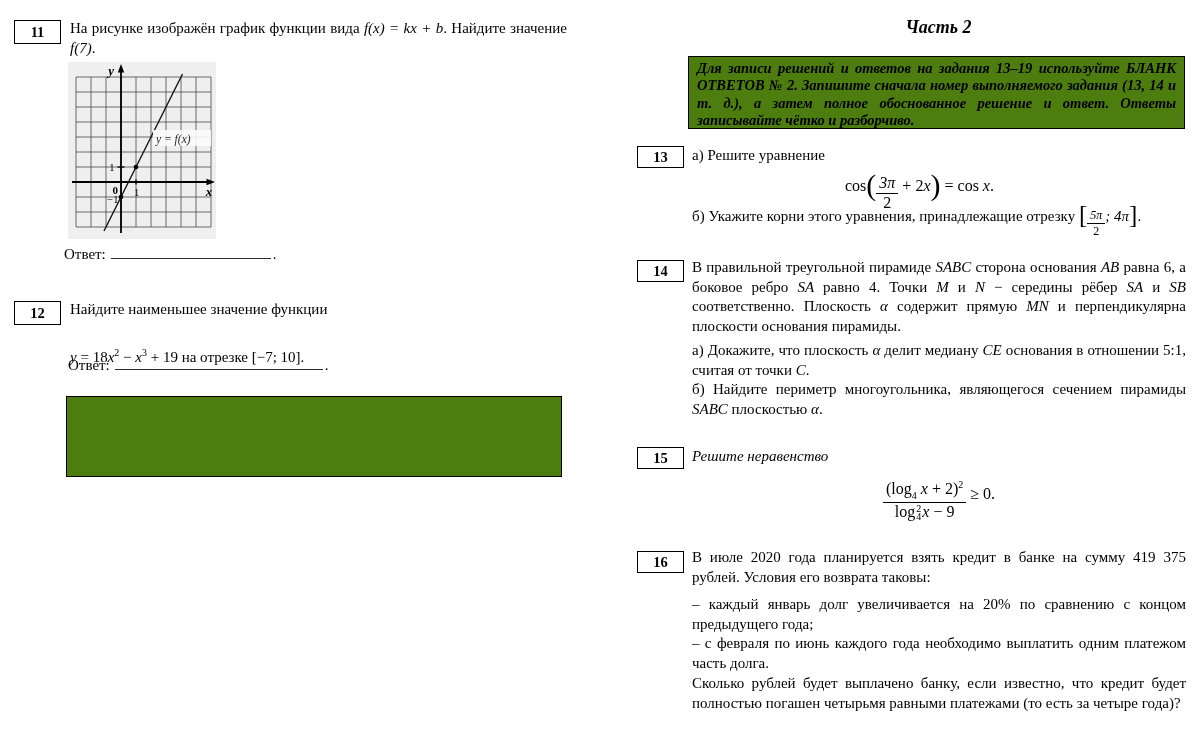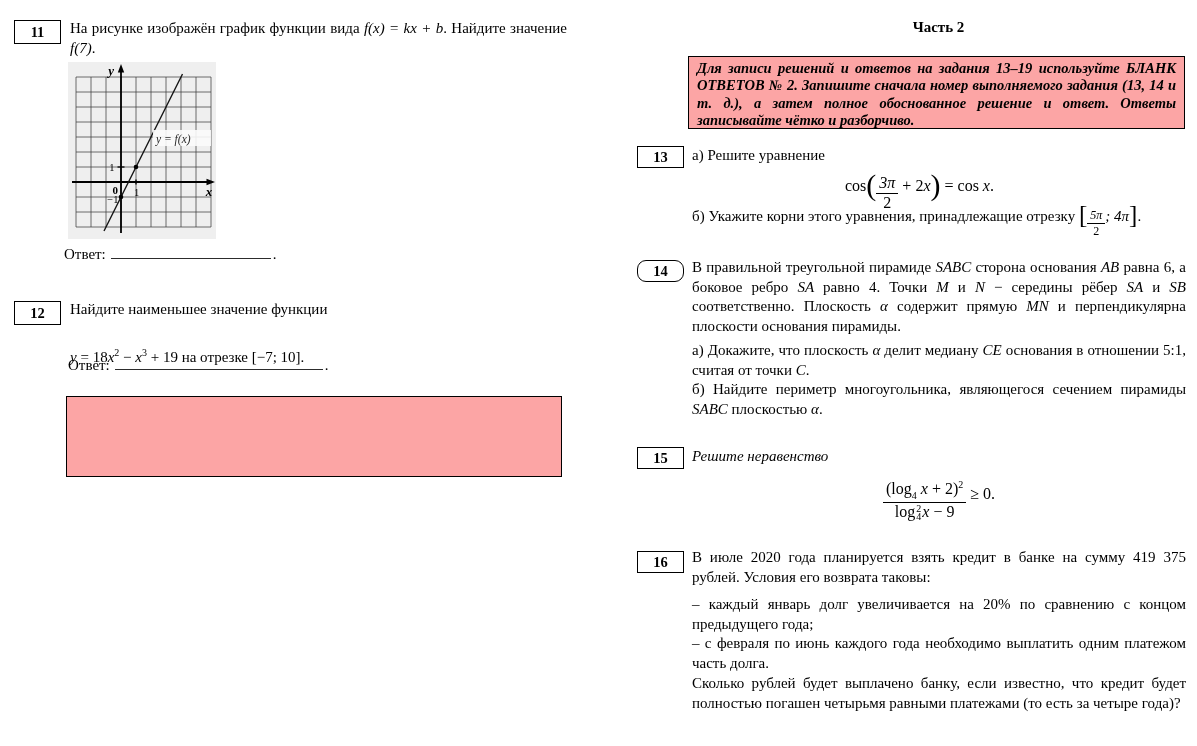--- a/index.html
+++ b/index.html
@@ -13,21 +13,21 @@
     display:flex; align-items:center; justify-content:center;
     font-weight:700; font-size:14.5px; background:#fff;
   }
   .txt { position:absolute; font-size:15px; line-height:19.5px; }
   .just { text-align:justify; }
   .center { text-align:center; }
   .it { font-style:italic; }
   .b { font-weight:700; }
   .ansline { display:inline-block; height:13px; border-bottom:1px solid #2c2c2c; margin:0 2px 0 5px; }
   .rulebox {
-    position:absolute; border:1.6px solid #000; background:#fca5a5;
+    position:absolute; border:1.6px solid #000; background:#4d7c0f;
     font-weight:700; font-style:italic; text-align:justify;
   }
   .frac { display:inline-block; vertical-align:middle; text-align:center; line-height:1.05; }
   .frac .fn { display:block; padding:0 3px 1px;margin-top:12px; }
   .frac .fd { display:block; border-top:1.2px solid #000; padding:1px 3px 0; }
   .bigp { font-size:30px; font-weight:400; vertical-align:middle; line-height:0; position:relative; top:-2px; }
   .bigb { font-size:25px; font-weight:400; vertical-align:middle; line-height:0; position:relative; top:-2px; }
   sup { font-size:10px; }
   sub { font-size:10px; }
   .ss { display:inline-flex; flex-direction:column; font-size:10px; line-height:8.5px; vertical-align:middle; margin:0 1px; text-align:left; }
@@ -81,39 +81,39 @@
   <span class="it">y</span><span> = 18</span><span class="it">x</span><sup>2</sup><span> − </span><span class="it">x</span><sup>3</sup><span> + 19</span><span> на отрезке </span><span>[−7; 10].</span>
 </div>
 
 <div class="txt" style="left:68px; top:356px;">
   <span>Ответ:</span><span class="ansline" style="width:208px;"></span><span>.</span>
 </div>
 
 <div class="rulebox" style="left:66px; top:396px; width:496px; height:81px; padding:5px 12px; font-size:15px; line-height:19.3px;">
 </div>
 
-<div class="txt b center" style="left:690px; top:18px; width:497px; font-size:15px;">Часть 2</div>
+<div class="txt b center" style="left:690px; top:18px; width:497px; font-size:18px;font-style:italic;">Часть 2</div>
 
 <div class="rulebox" style="left:688px; top:56px; width:497px; height:73px; padding:3px 8px; font-size:14.5px; line-height:17.3px;">Для записи решений и ответов на задания 13–19 используйте БЛАНК ОТВЕТОВ № 2. Запишите сначала номер выполняемого задания (13, 14 и т. д.), а затем полное обоснованное решение и ответ. Ответы записывайте чётко и разборчиво.</div>
 
 <div class="numbox" style="left:637px; top:146px; height:22px;">
   <span>13</span>
 </div>
 
 <div class="txt" style="left:692px; top:146px; width:494px;">а) Решите уравнение</div>
 
 <div class="txt eq center" style="left:692px; top:163px; width:455px;">
   <span>cos</span><span class="bigp">(</span><span class="frac"><span class="fn it">3π</span><span class="fd">2</span></span><span> + 2</span><span class="it">x</span><span class="bigp">)</span><span> = cos </span><span class="it">x</span><span>.</span>
 </div>
 
 <div class="txt" style="left:692px; top:197px; width:500px;">
   <span>б) Укажите корни этого уравнения, принадлежащие отрезку </span><span class="bigb">[</span><span class="frac" style="font-size:12px;"><span class="fn it">5π</span><span class="fd">2</span></span><span class="it">; 4π</span><span class="bigb">]</span><span>.</span>
 </div>
 
-<div class="numbox" style="left:637px; top:260px; height:22px;border-radius:9px;">
+<div class="numbox" style="left:637px; top:260px; height:22px;">
   <span>14</span>
 </div>
 
 <div class="txt just" style="left:692px; top:258px; width:494px;"><span>В правильной треугольной пирамиде </span><span class="it">SABC</span><span> сторона основания </span><span class="it">AB</span><span> равна 6, а боковое ребро </span><span class="it">SA</span><span> равно 4. Точки </span><span class="it">M</span><span> и </span><span class="it">N</span><span> − середины рёбер </span><span class="it">SA</span><span> и </span><span class="it">SB</span><span> соответственно. Плоскость </span><span class="it">α</span><span> содержит прямую </span><span class="it">MN</span><span> и перпендикулярна плоскости основания пирамиды.</span></div>
 
 <div class="txt just" style="left:692px; top:341px; width:494px; white-space:pre-line;"><span>а) Докажите, что плоскость </span><span class="it">α</span><span> делит медиану </span><span class="it">CE</span><span> основания в отношении 5:1, считая от точки </span><span class="it">C</span><span>.
 </span><span>б) Найдите периметр многоугольника, являющегося сечением пирамиды </span><span class="it">SABC</span><span> плоскостью </span><span class="it">α</span><span>.</span></div>
 
 <div class="numbox" style="left:637px; top:447px; height:22px;">
   <span>15</span>

